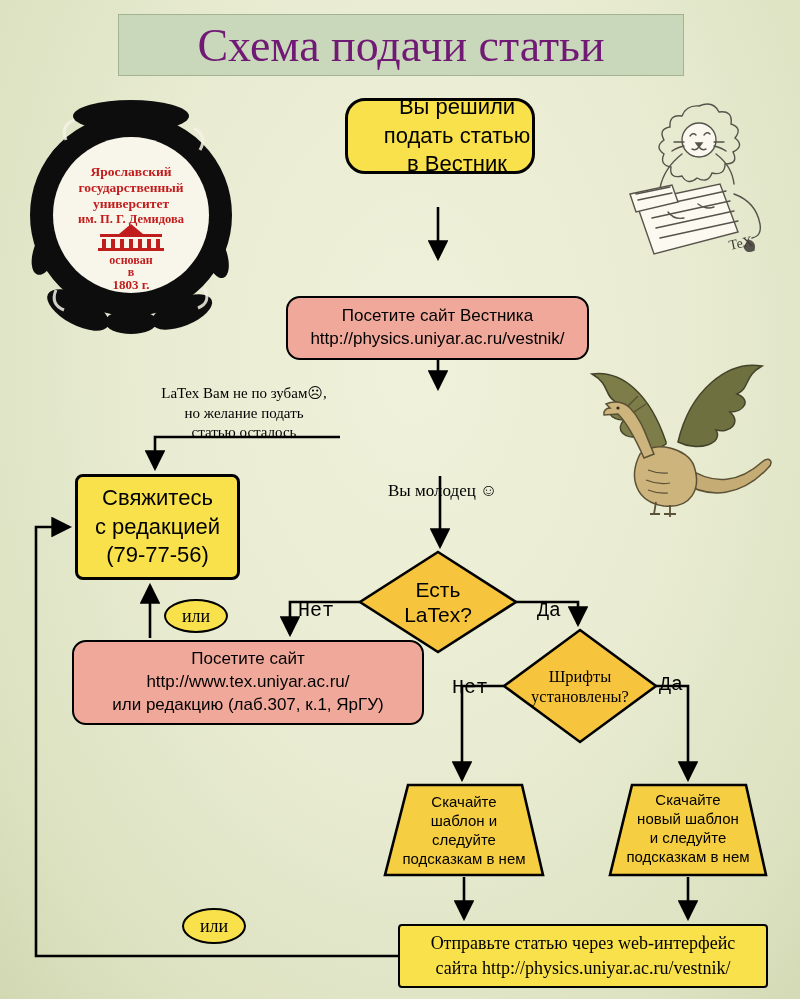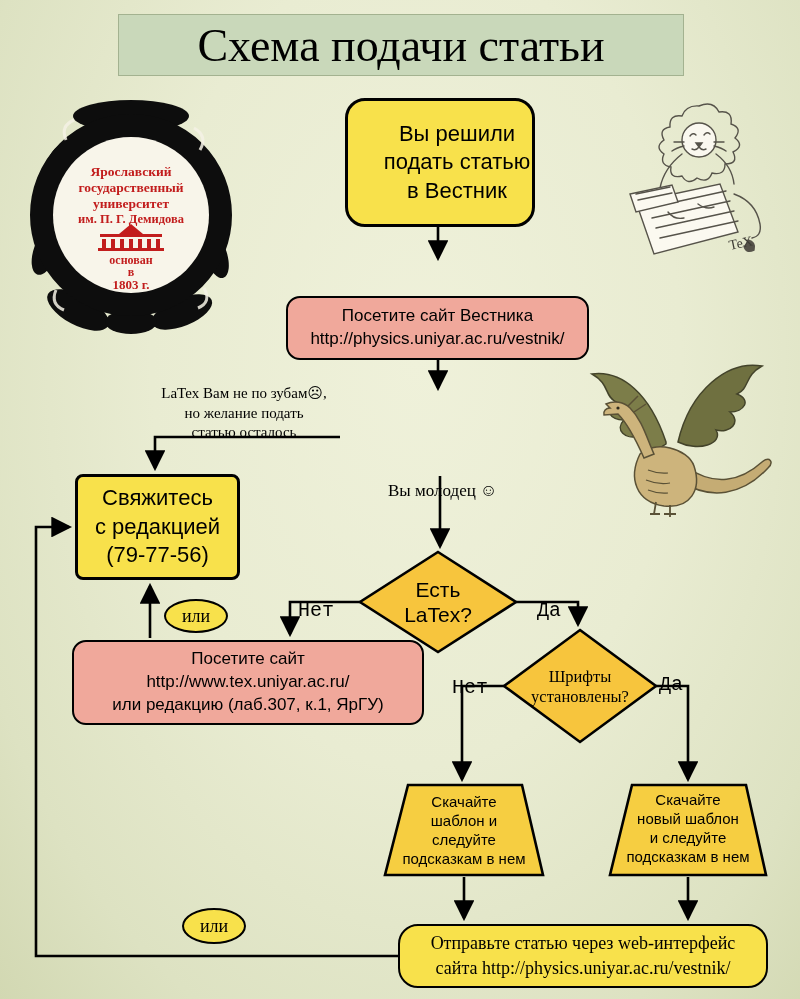--- a/index.html
+++ b/index.html
@@ -11,36 +11,36 @@
   }
   .layer { position:absolute; left:0; top:0; }
   #connectors { z-index:2; }
   .decor { position:absolute; z-index:1; }
   .node, .shape-label, .branch, .note, .oval, #title { position:absolute; z-index:3; }
 
   #title {
     left:118px; top:14px; width:566px; height:62px;
     background:#c9d8ba; border:1px solid #a3b290;
     display:flex; align-items:center; justify-content:center;
-    font-family:"Liberation Serif", serif; font-size:46px; color:#000000;
+    font-family:"Liberation Serif", serif; font-size:46px; color:#701a75;
   }
 
   .node {
     border:3px solid #000; display:flex; align-items:center; justify-content:center;
     text-align:center; white-space:pre-line; line-height:1.3;
   }
   .yellow { background:#f8e14b; }
   .pink   { background:#f0a89b; border-width:2.5px; }
 
-  #node-start        { left:345px; top:98px;  width:190px; height:129px; border-radius:20px; font-size:22px;padding-left:34px; }
+  #node-start        { left:345px; top:98px;  width:190px; height:76px; border-radius:20px; font-size:22px;padding-left:34px; }
   #node-visit-site   { left:286px; top:264px; width:303px; height:64px;  border-radius:14px; font-size:17px; line-height:1.35;margin-top:32px; }
   #node-requirements { left:340px; top:394px; width:200px; height:80px;  border-radius:16px; font-size:21px; }
   #node-contact      { left:75px;  top:474px; width:165px; height:106px; border-radius:8px; font-size:22px; }
   #node-visit-tex    { left:72px;  top:640px; width:352px; height:85px;  border-radius:14px; font-size:17px; line-height:1.35; }
-  #node-send         { left:398px; top:924px; width:370px; height:64px;  border-radius:20px; border-width:2.5px;
+  #node-send         { left:398px; top:924px; width:370px; height:64px;  border-radius:4px; border-width:2.5px;
                        font-family:"Liberation Serif", serif; font-size:18px; line-height:1.4; }
 
   .shape-label { text-align:center; white-space:pre-line; }
   #label-has-latex { left:368px; top:577px; width:140px; font-family:Liberation Sans, sans-serif; font-size:21px; line-height:1.2; }
   #label-fonts     { left:502px; top:667px; width:156px; font-family:"Liberation Serif", serif; font-size:16.5px; line-height:1.2; }
   #label-template      { left:392px; top:792px; width:144px; font-size:15px; line-height:1.27; }
   #label-new-template  { left:610px; top:790px; width:156px; font-size:15px; line-height:1.27; }
 
   .branch { font-family:Liberation Mono, monospace; font-size:20px;margin-top:26px; }
   #branch-no-1  { left:298px; top:573px; }

